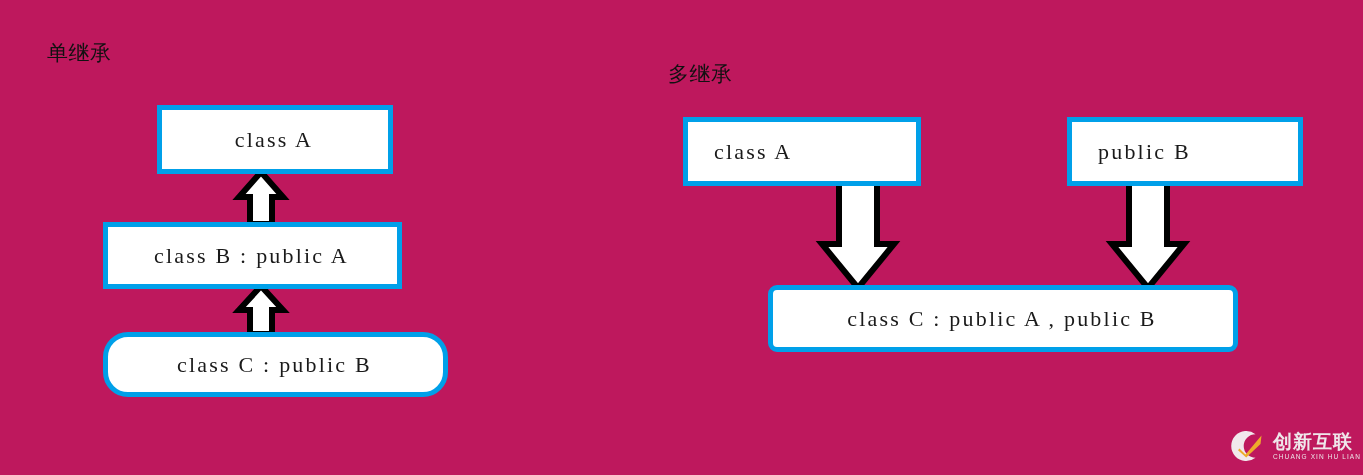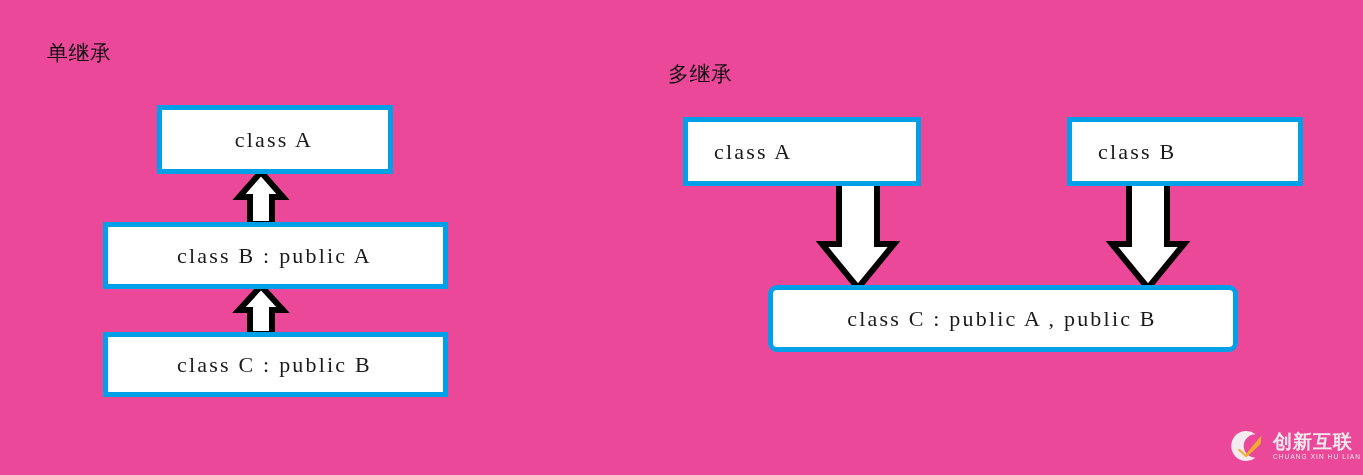--- a/index.html
+++ b/index.html
@@ -8,21 +8,21 @@
     padding: 0;
     background: #ffffff;
   }
   body {
     font-family: "Liberation Serif", "DejaVu Serif", serif;
   }
   #canvas {
     position: relative;
     width: 1363px;
     height: 475px;
-    background: #ec4899;
+    background: #be185d;
     overflow: hidden;
   }
 
   
   .section-title {
     position: absolute;
     font-family: "DejaVu Sans", "Liberation Sans", sans-serif;
     font-size: 21px;
     line-height: 1;
     color: #111111;
@@ -108,42 +108,42 @@
   <div class="class-box center-text" style="left:157px; top:105px; width:236px; height:69px;">
     <span class="box-label">class A</span>
   </div>
 
   <div class="arrow" style="left:238px; top:171px; width:46px; height:54px;">
     <svg width="46" height="54" viewBox="0 0 46 54">
       <polygon points="23,1 45,26 34,26 34,53 12,53 12,26 1,26" fill="#ffffff" stroke="#000000" stroke-width="6" stroke-linejoin="miter"></polygon>
     </svg>
   </div>
 
-  <div class="class-box center-text" style="left:103px; top:222px; width:345px; height:67px;">
+  <div class="class-box center-text" style="left:103px; top:222px; width:299px; height:67px;">
     <span class="box-label">class B : public A</span>
   </div>
 
   <div class="arrow" style="left:238px; top:285px; width:46px; height:50px;">
     <svg width="46" height="50" viewBox="0 0 46 50">
       <polygon points="23,1 45,25 34,25 34,49 12,49 12,25 1,25" fill="#ffffff" stroke="#000000" stroke-width="6" stroke-linejoin="miter"></polygon>
     </svg>
   </div>
 
-  <div class="class-box center-text" style="left:103px; top:332px; width:345px; height:65px;">
+  <div class="class-box center-text" style="left:103px; top:332px; width:345px; height:65px;border-radius:25px;">
     <span class="box-label">class C : public B</span>
   </div>
 
   <div class="section-title" style="left:668px; top:64px;">多继承</div>
 
   <div class="class-box left-text" style="left:683px; top:117px; width:238px; height:69px;">
     <span class="box-label">class A</span>
   </div>
 
   <div class="class-box left-text" style="left:1067px; top:117px; width:236px; height:69px;">
-    <span class="box-label">class B</span>
+    <span class="box-label">public B</span>
   </div>
 
   <div class="arrow" style="left:820px; top:182px; width:76px; height:108px;">
     <svg width="76" height="108" viewBox="0 0 76 108">
       <polygon points="19,1 57,1 57,62 74,62 38,106 2,62 19,62" fill="#ffffff" stroke="#000000" stroke-width="6" stroke-linejoin="miter"></polygon>
     </svg>
   </div>
 
   <div class="arrow" style="left:1110px; top:182px; width:76px; height:108px;">
     <svg width="76" height="108" viewBox="0 0 76 108">

